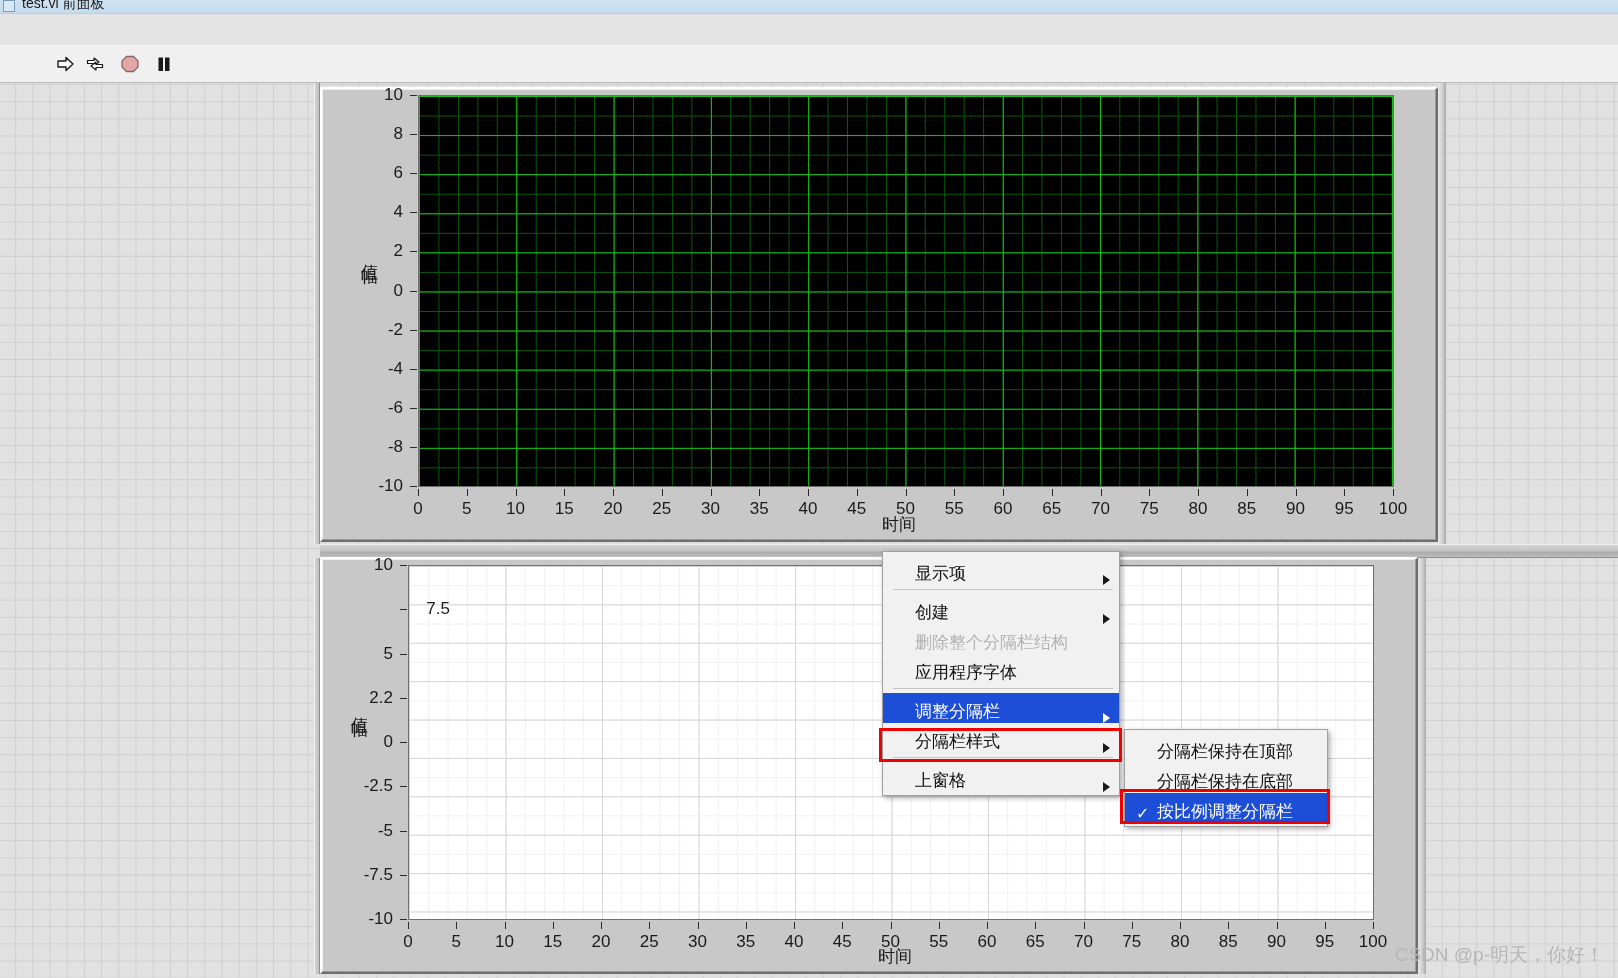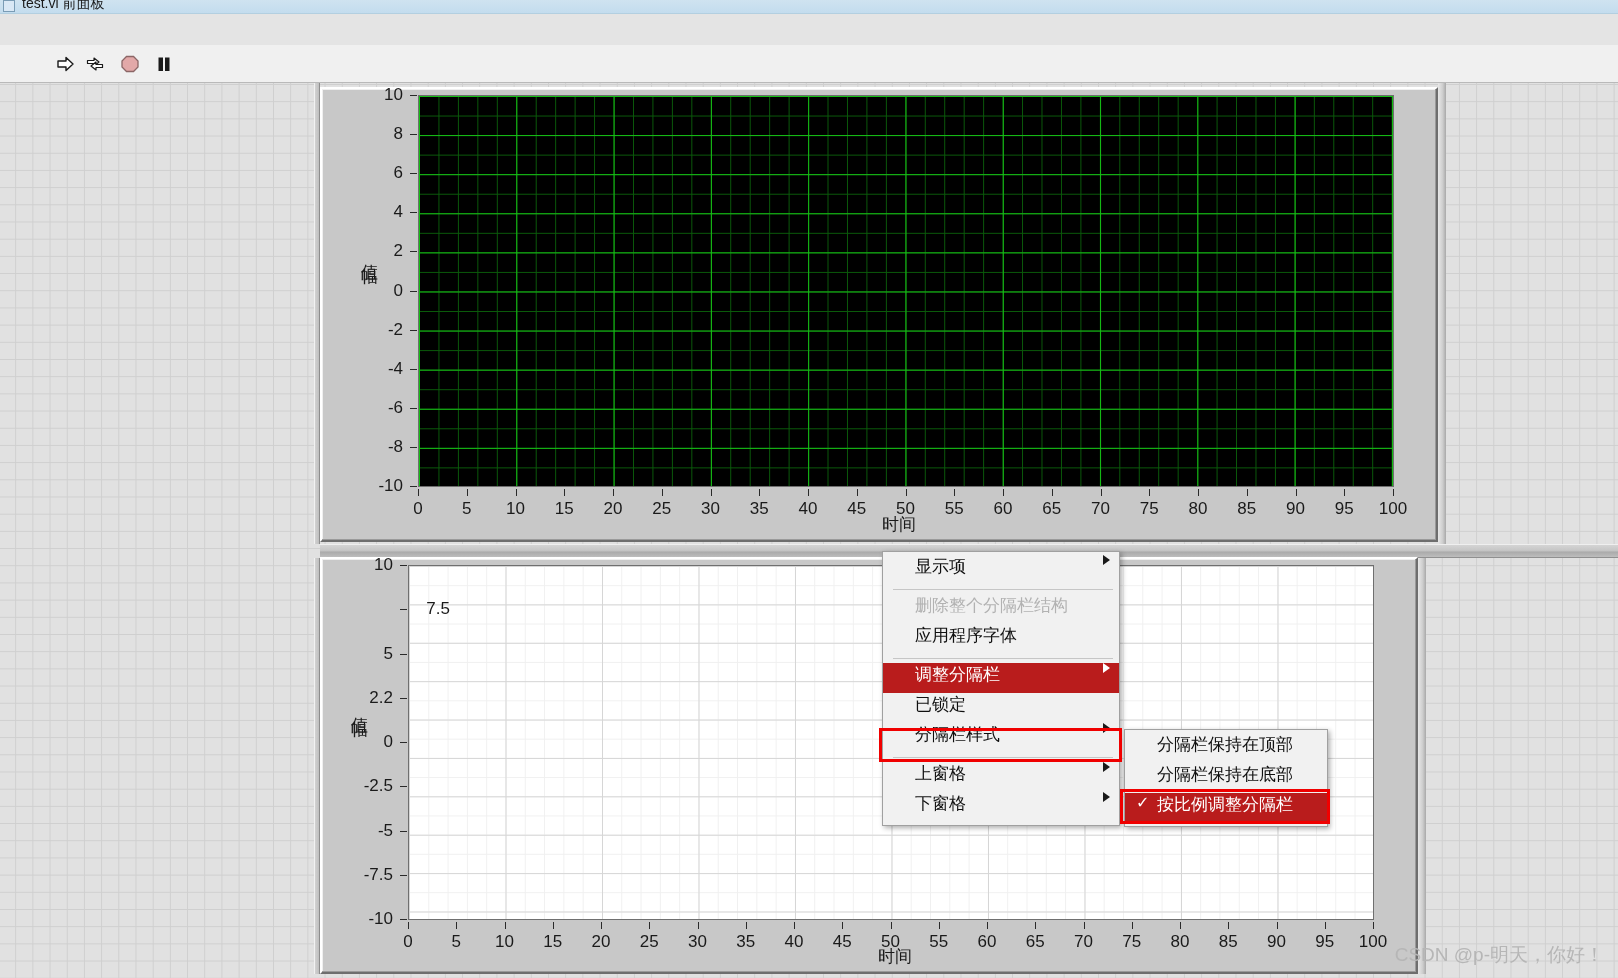--- a/index.html
+++ b/index.html
@@ -316,31 +316,31 @@
     padding: 3px 0;
     z-index: 50;
   }
   #ctx-main { left: 882px; top: 551px; width: 238px; }
   #ctx-sub  { left: 1124px; top: 729px; width: 204px; }
 
   .ctxitem {
     position: relative;
     height: 30px;
     display: flex;
-    align-items: flex-start;
+    align-items: flex-end;
     font-size: 17px;
     color: #101010;
     padding-left: 32px;
     padding-right: 2px;
     white-space: nowrap;
     cursor: default;
   }
   .ctxitem.disabled { color: #b2b2b2; }
   .ctxitem.highlight {
-    background: #b91c1c;
+    background: #1d4ed8;
     color: #ffffff;
   }
   .ctxitem .arrow {
     position: absolute;
     right: 9px;
     width: 0; height: 0;
     border-top: 5px solid transparent;
     border-bottom: 5px solid transparent;
     border-left: 7px solid #1a1a1a;
   }
@@ -657,47 +657,44 @@
     <div class="pane-edge-left" style="left:314px; top:0px; height:461px;"></div>
     <div class="pane-edge-left" style="left:314px; top:475px; height:416px;"></div>
   </div>
 
   <div class="ctxmenu" id="ctx-main">
       <div class="ctxitem">
         <span>显示项</span>
         <span class="arrow"></span>
       </div>
       <div class="ctxsep"></div>
+      <div class="ctxitem">
+        <span>创建</span>
+        <span class="arrow"></span>
+      </div>
       <div class="ctxitem disabled">
         <span>删除整个分隔栏结构</span>
       </div>
       <div class="ctxitem">
         <span>应用程序字体</span>
       </div>
       <div class="ctxsep"></div>
       <div class="ctxitem highlight">
         <span>调整分隔栏</span>
         <span class="arrow"></span>
       </div>
       <div class="ctxitem">
-        <span>已锁定</span>
-      </div>
-      <div class="ctxitem">
         <span>分隔栏样式</span>
         <span class="arrow"></span>
       </div>
       <div class="ctxsep"></div>
       <div class="ctxitem">
         <span>上窗格</span>
         <span class="arrow"></span>
       </div>
-      <div class="ctxitem">
-        <span>下窗格</span>
-        <span class="arrow"></span>
-      </div>
     </div>
 
   <div class="ctxmenu" id="ctx-sub">
       <div class="ctxitem">
         <span>分隔栏保持在顶部</span>
       </div>
       <div class="ctxitem">
         <span>分隔栏保持在底部</span>
       </div>
       <div class="ctxitem highlight">

